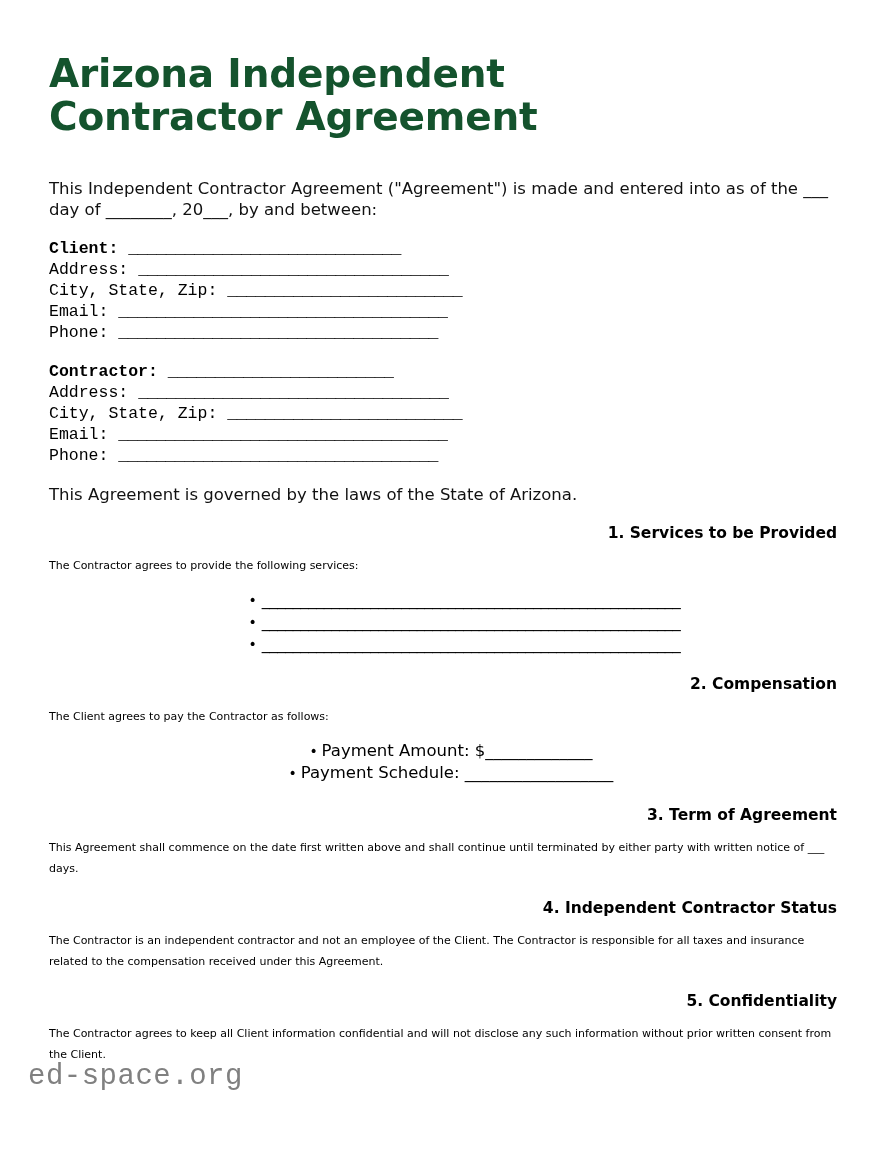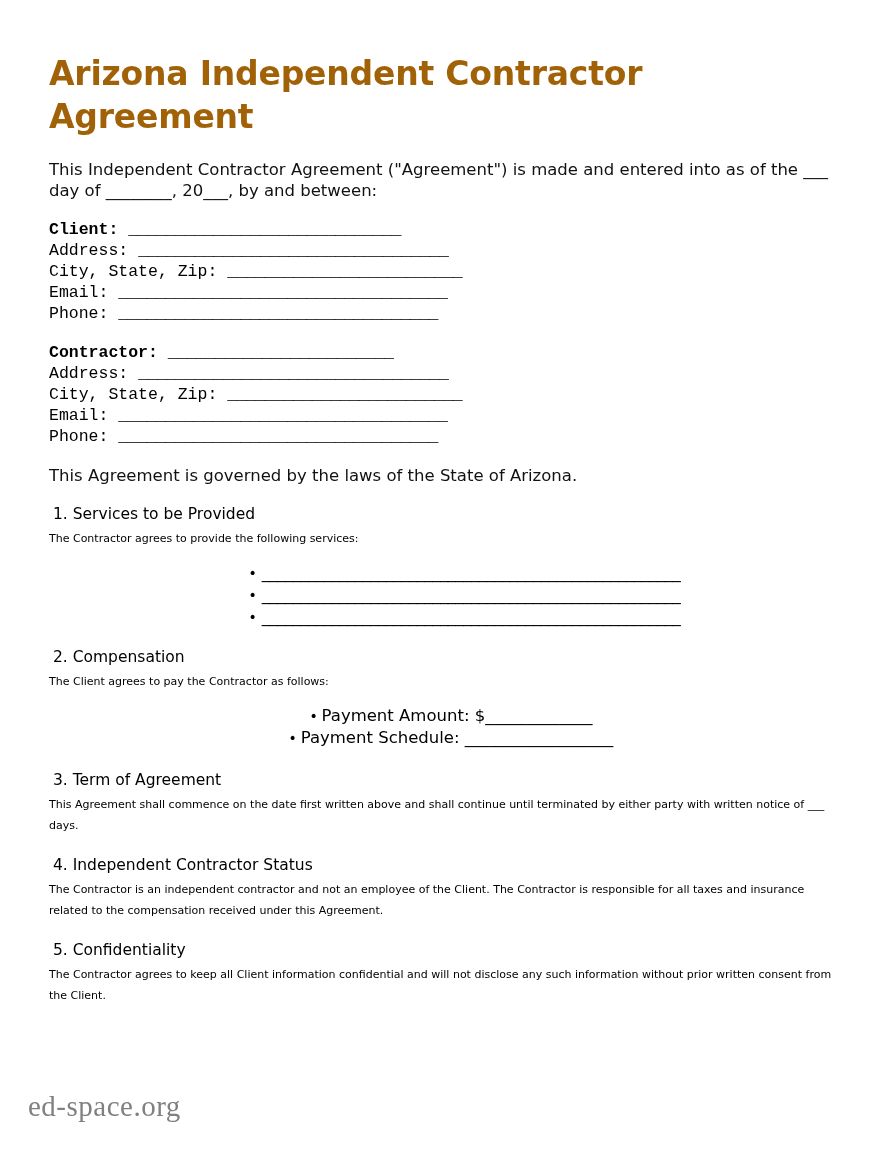--- a/index.html
+++ b/index.html
@@ -21,27 +21,27 @@
   }
   .content {
     position: absolute;
     left: 49px;
     top: 52px;
     width: 800px;
   }
 
   
   .doc-title {
-    font-size: 33px;
+    font-size: 39px;
     font-weight: bold;
     line-height: 43px;
     letter-spacing: -0.2px;
-    margin: 0 0 21px 0;
+    margin: 0 0 40px 0;
     max-width: 660px;
-    color: #a16207;
+    color: #14532d;
   }
 
   
   .para {
     font-size: 16.5px;
     line-height: 21px;
     margin: 8px 0 18px 0;
     max-width: 796px;
     color: #111;
   }
@@ -62,24 +62,25 @@
   .party-line .lbl.bold {
     font-weight: bold;
   }
   .blank {
     letter-spacing: -0.5px;
   }
 
   
   .sec-head {
     font-size: 15.5px;
-    font-weight: normal;
+    font-weight: bold;
     line-height: 20px;
-    margin: 4px;
+    margin: 12px;
     padding: 0;
+    text-align: right;
   }
   .sec-body {
     font-size: 11px;
     line-height: 21px;
     margin: 0;
     max-width: 796px;
   }
   .section {
     margin-bottom: 19px;
   }
@@ -115,22 +116,22 @@
     width: 18px;
   }
   .rule-long {
     letter-spacing: -0.5px;
   }
 
   
   .watermark {
     position: absolute;
     left: 28px;
-    top: 1089px;
-    font-family: Liberation Serif, serif;
+    top: 1060px;
+    font-family: Liberation Mono, monospace;
     font-size: 29px;
     line-height: 34px;
     color: #808080;
     letter-spacing: 0.5px;
     white-space: nowrap;
   }
 </style>
 </head>
 <body>
 

